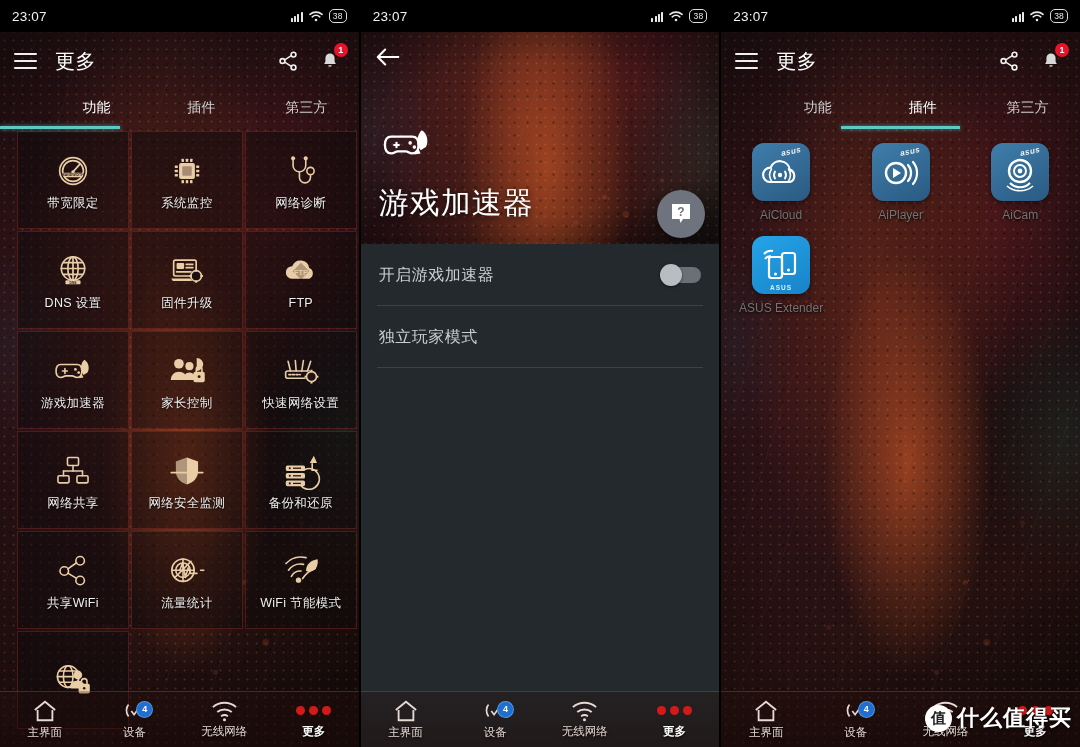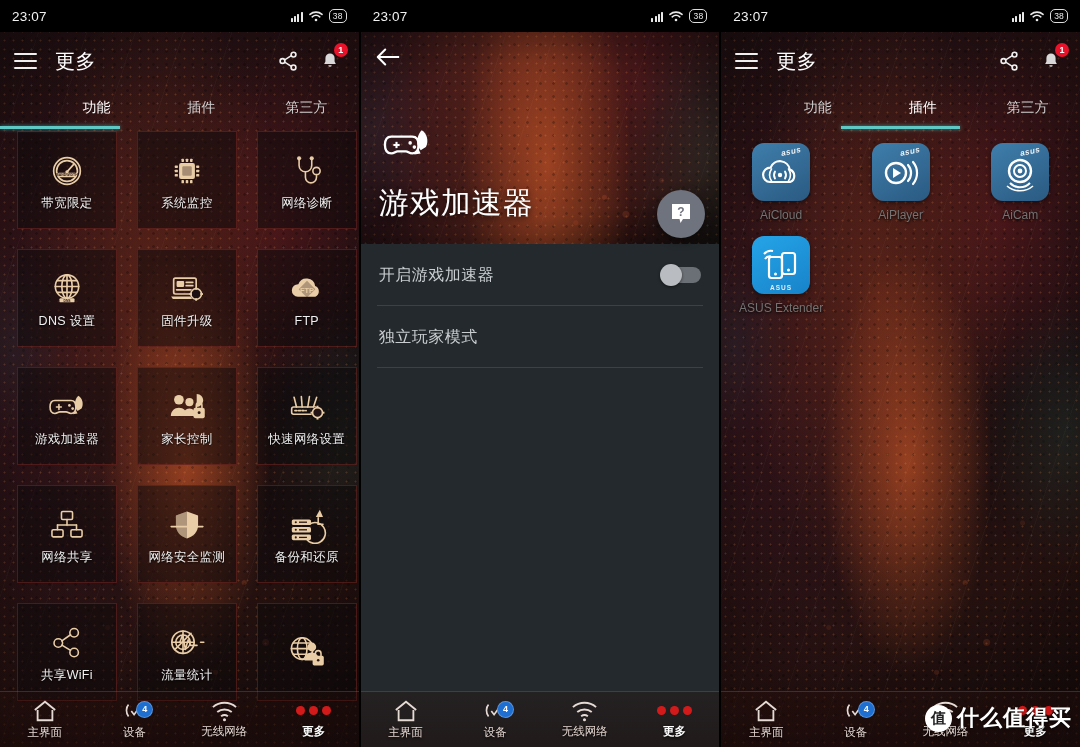--- a/index.html
+++ b/index.html
@@ -64,21 +64,21 @@
 
   
   .tabs{position:relative;z-index:4;height:36px;display:flex;align-items:center;padding-left:44px;}
   .tab{flex:1;text-align:center;color:#cfcfcf;font-size:14px;position:relative;cursor:pointer;}
   .tab.active{color:#ffffff;}
   .tabline{position:relative;z-index:4;height:3px;display:flex;}
   .tabline i{flex:1;height:3px;}
   .tabline i.on{background:#5ec8c4;box-shadow:0 0 4px rgba(94,200,196,.7);}
 
   
-  .grid{position:relative;z-index:3;display:grid;grid-template-columns:repeat(3,1fr);gap:20px;padding:2px 2px 0 17px;box-sizing:border-box;}
+  .grid{position:relative;z-index:3;display:grid;grid-template-columns:repeat(3,1fr);gap:2px;padding:2px 2px 0 17px;box-sizing:border-box;}
   .cell{height:98px;box-sizing:border-box;display:flex;flex-direction:column;align-items:center;justify-content:center;
     background:rgba(14,10,12,0.52);border:1px solid rgba(150,48,40,0.42);cursor:pointer;position:relative;}
   .cell .ic{height:44px;display:flex;align-items:center;justify-content:center;margin-bottom:2px;}
   .cell .lbl{color:#f0f0f0;font-size:12.5px;letter-spacing:.3px;text-shadow:0 1px 2px #000;}
   .gold{fill:#e9cda6;}
   .goldstroke{stroke:#e9cda6;fill:none;stroke-width:2;stroke-linecap:round;stroke-linejoin:round;}
 
   
   .botnav{position:absolute;left:0;bottom:0;width:100%;height:56px;z-index:6;display:flex;align-items:center;
     background:linear-gradient(180deg, rgba(40,16,12,.30), rgba(30,12,10,.52));}
@@ -424,20 +424,33 @@
             <line x1="20" y1="6" x2="20" y2="34" class="goldstroke" stroke-width="1.4"></line>
             <line x1="6" y1="20" x2="34" y2="20" class="goldstroke" stroke-width="1.4"></line>
             <path d="M10 29L30 9" class="goldstroke" stroke-width="1.4"></path>
             <path d="M16 20l3.5-9 3.5 18 3.5-12 3 7h8" class="goldstroke" stroke-width="2.4"></path>
             <path d="M42 20h4" class="goldstroke" stroke-width="2.4"></path>
           </svg>
         </div>
         <div class="lbl">流量统计</div>
       </div>
 
+      <div class="cell">
+        <div class="ic">
+          <svg width="40" height="38" viewBox="0 0 48 44">
+            <path d="M6 13A24 24 0 0 1 30 6" class="goldstroke" stroke-width="3.4"></path>
+            <path d="M9 21A18 18 0 0 1 27 14" class="goldstroke" stroke-width="3.4"></path>
+            <path d="M12.5 28.5A12 12 0 0 1 24 22" class="goldstroke" stroke-width="3.4"></path>
+            <circle cx="21" cy="33" r="3.2" class="gold"></circle>
+            <path d="M30 22c0-8 6-13 14-14 1 9-3 15-11 15z" class="gold"></path>
+            <path d="M26 31c4-6 9-10 15-12" class="goldstroke" stroke-width="2"></path>
+          </svg>
+        </div>
+        <div class="lbl">WiFi 节能模式</div>
+      </div>
 
       <div class="cell">
         <div class="ic">
           <svg width="40" height="38" viewBox="0 0 50 46">
             <circle cx="19" cy="20" r="13.5" class="goldstroke" stroke-width="2.2"></circle>
             <ellipse cx="19" cy="20" rx="6" ry="13.5" class="goldstroke" stroke-width="1.5"></ellipse>
             <line x1="5.5" y1="20" x2="32.5" y2="20" class="goldstroke" stroke-width="1.5"></line>
             <line x1="8" y1="13" x2="30" y2="13" class="goldstroke" stroke-width="1.3"></line>
             <line x1="8" y1="27" x2="30" y2="27" class="goldstroke" stroke-width="1.3"></line>
             <circle cx="31" cy="18" r="5.5" class="gold"></circle>

